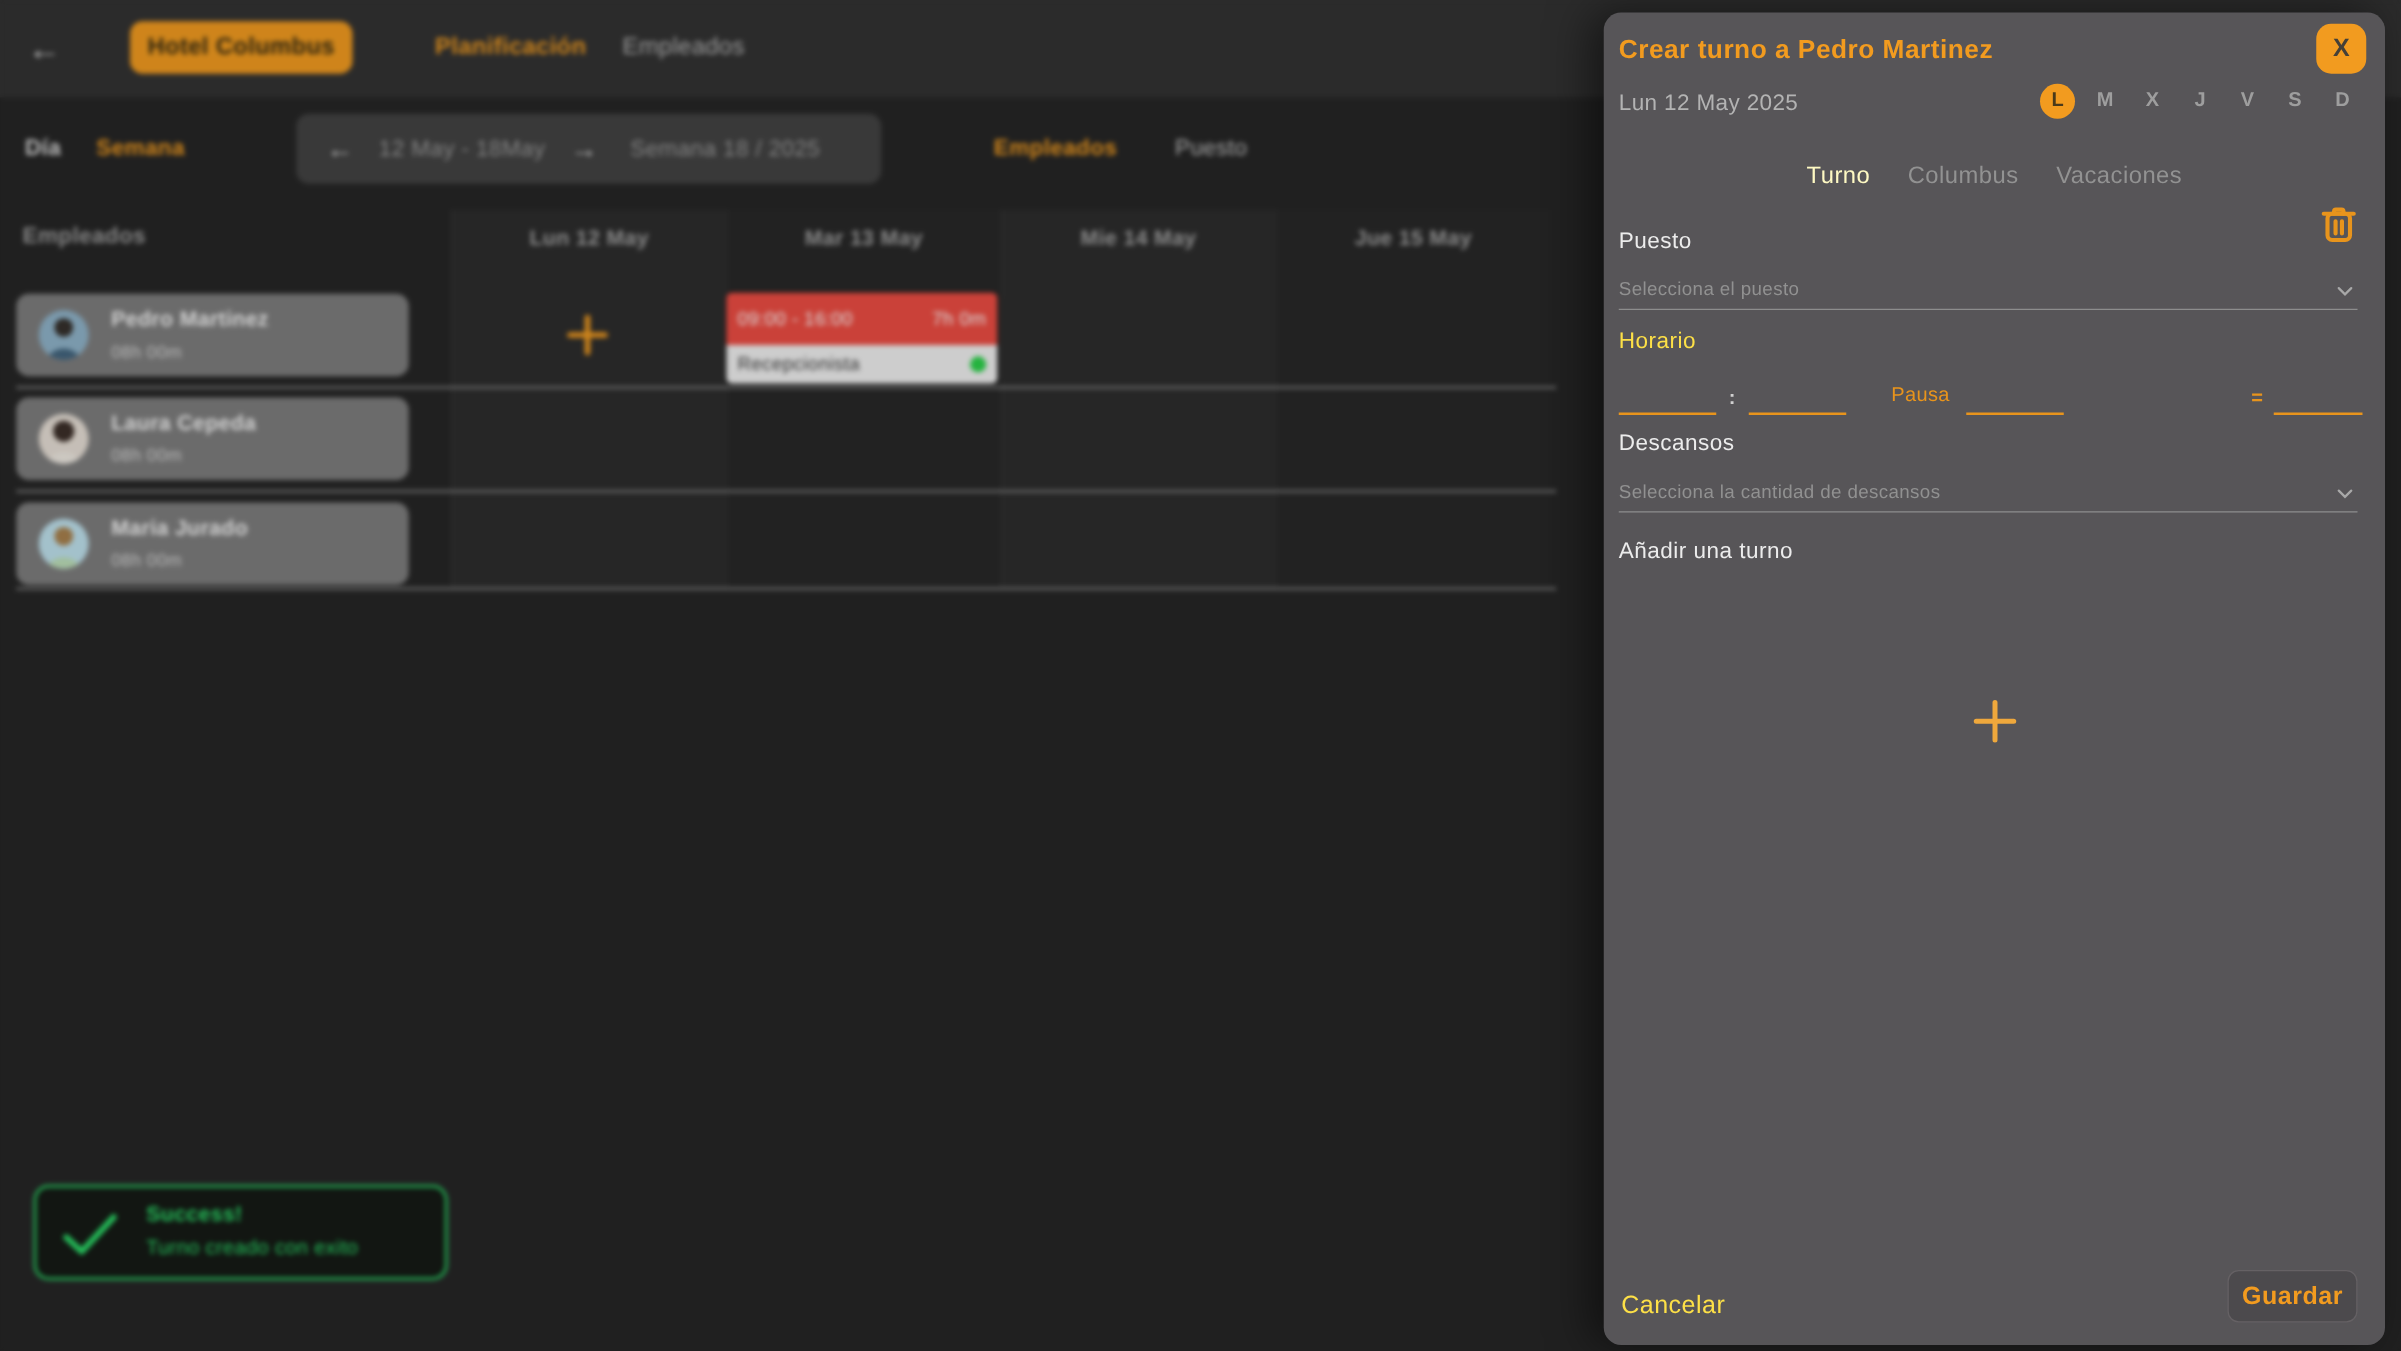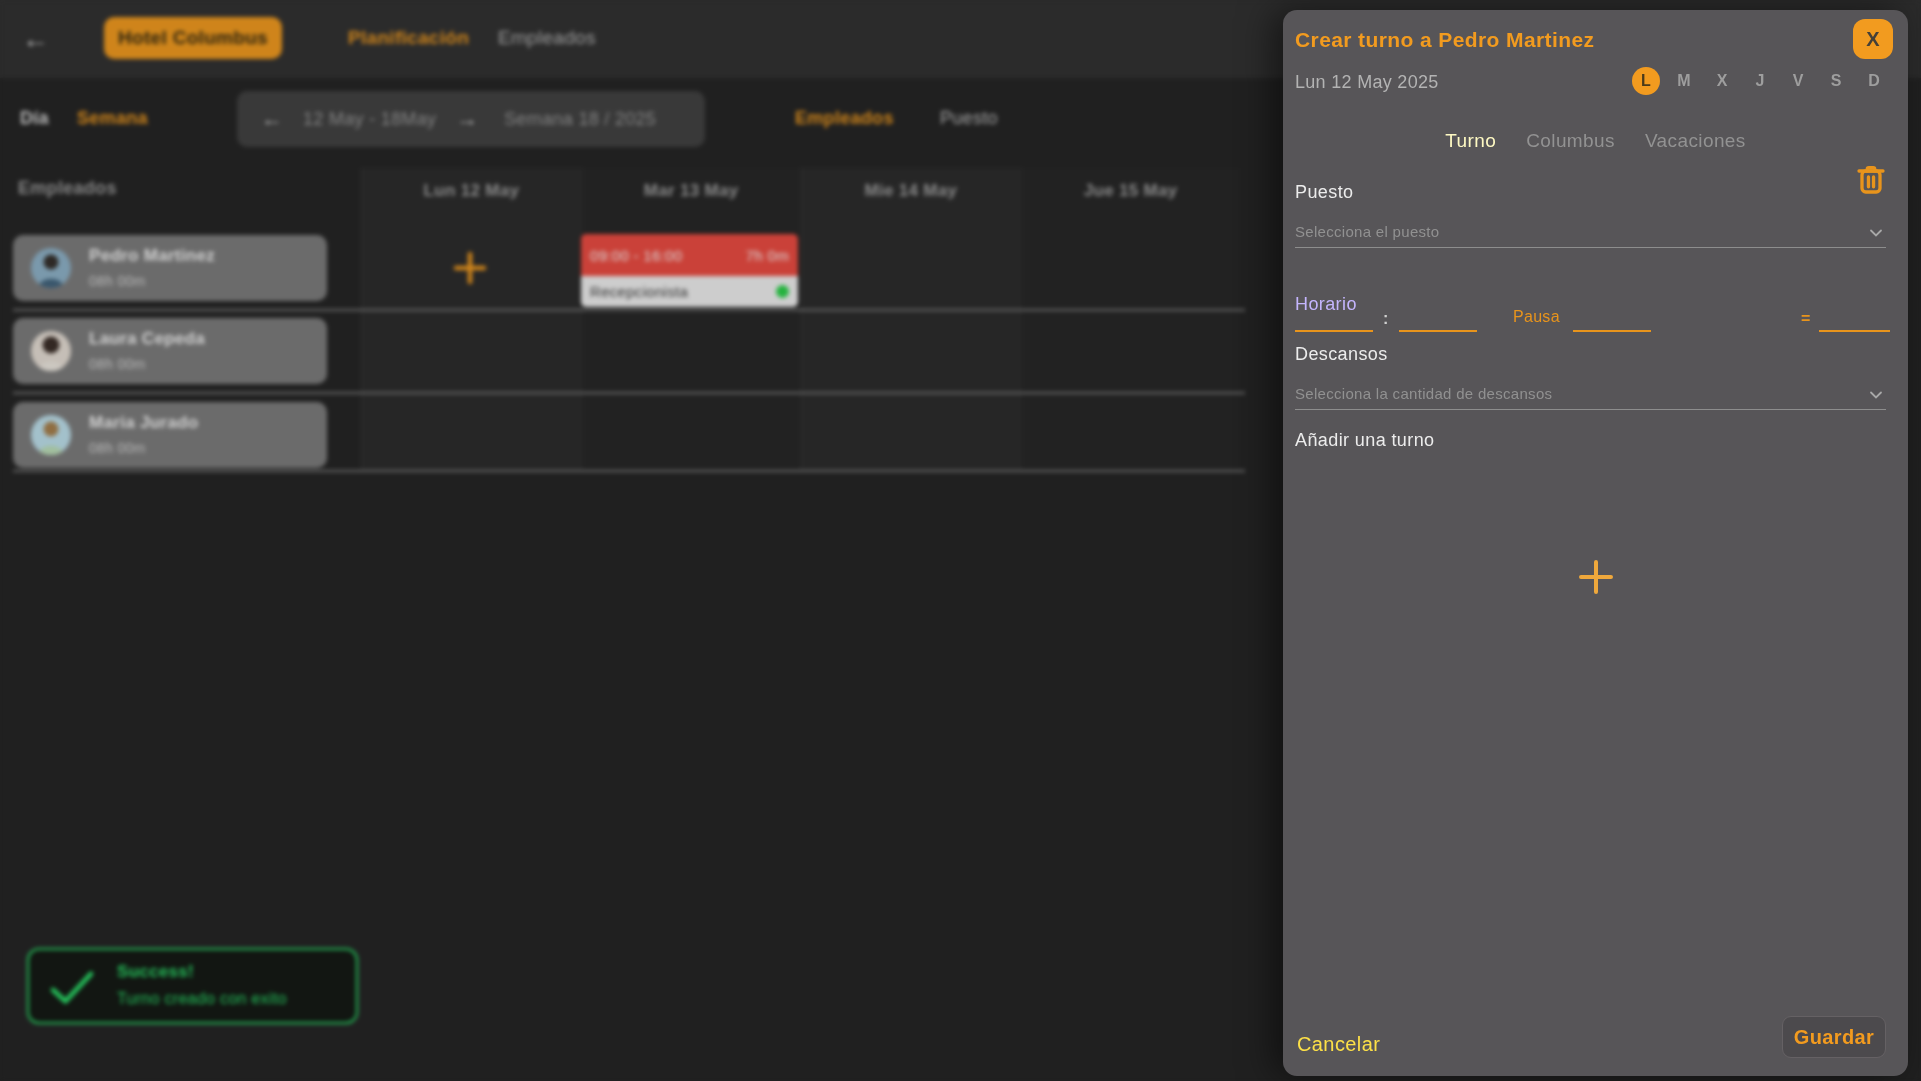--- a/index.html
+++ b/index.html
@@ -76,21 +76,21 @@
   .wd { width:28px; height:28px; display:flex; align-items:center; justify-content:center; color:#9e9e9e; font-size:16px; font-weight:bold; background:none; border:none; border-radius:50%; font-family:inherit; cursor:pointer; }
   .wd.active { background:#F29B1F; color:#4a3a1a; }
 
   .panel-tabs { position:absolute; left:0; top:120px; width:100%; display:flex; justify-content:center; gap:30px; }
   .ptab { background:none; border:none; font-family:inherit; font-size:19px; color:#929292; cursor:pointer; letter-spacing:.4px; }
   .ptab.active { color:#fef9c3; }
 
   .trash-btn { position:absolute; right:18px; top:152px; width:38px; height:38px; background:none; border:none; color:#E8941C; cursor:pointer; padding:0; }
 
   .f-label { position:absolute; left:12px; color:#ececec; font-size:18px; letter-spacing:.4px; }
-  .f-label.orange { color:#c4b5fd;margin-top:32px; }
+  .f-label.orange { color:#fde047; }
 
   .select-row { position:absolute; left:12px; right:22px; height:32px; border-bottom:1px solid #8d8d8d; cursor:pointer; }
   .select-row .ph { position:absolute; left:0; bottom:7px; color:#919191; font-size:15px; }
   .select-row .chev { position:absolute; right:2px; bottom:6px; width:16px; height:16px; color:#a8a8a8; }
 
   .time-row { position:absolute; left:12px; right:22px; top:290px; height:34px; }
   .time-input { position:absolute; bottom:2px; height:26px; background:transparent; border:none; border-bottom:2px solid #E8941C; color:#f0f0f0; font-size:16px; font-family:inherit; text-align:center; outline:none; }
   .t1 { left:0;    width:78px; }
   .t2 { left:104px; width:78px; }
   .t3 { left:278px; width:78px; }

